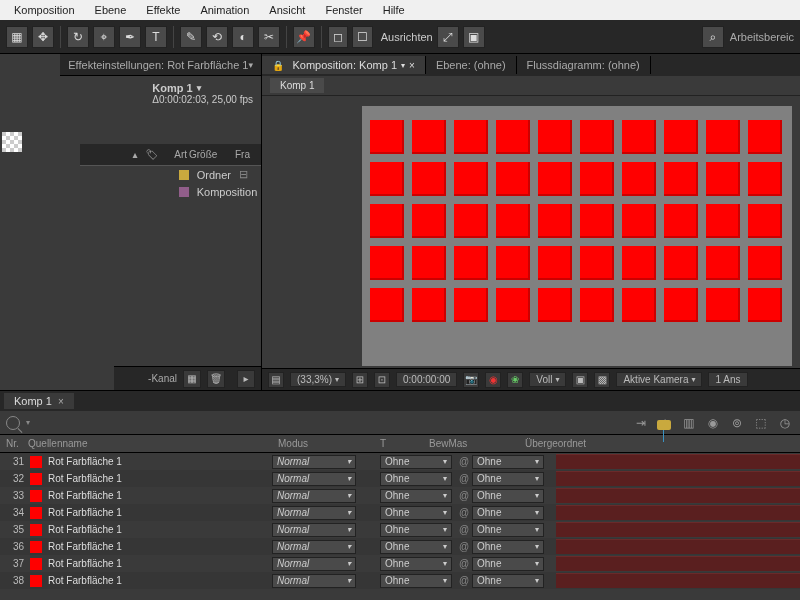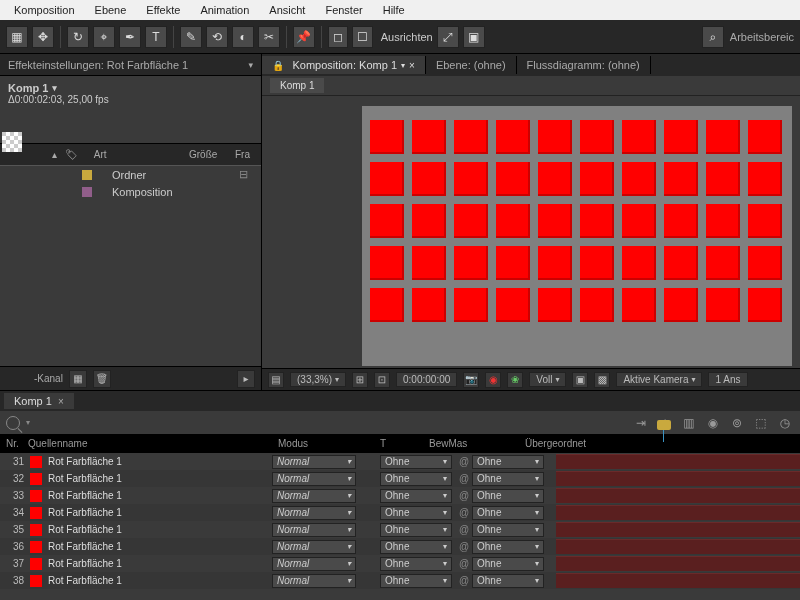--- a/index.html
+++ b/index.html
@@ -7,38 +7,38 @@
 .menubar { background:#f0f0f0; color:#222; height:20px; display:flex; align-items:center; padding:0 4px; gap:0; }
 .menubar span { padding:3px 10px; cursor:default; }
 .toolbar { background:#272727; height:34px; border-bottom:1px solid #000; display:flex; align-items:center; padding:0 6px; gap:4px; }
 .toolbar .tbtn { width:22px; height:22px; background:#4a4a4a; border:1px solid #222; display:flex; align-items:center; justify-content:center; color:#ddd; font-size:12px; }
 .toolbar .sep { width:1px; height:22px; background:#444; margin:0 2px; }
 .toolbar .ausrichten { color:#ccc; font-size:11px; margin-left:4px; }
 .toolbar .right { margin-left:auto; display:flex; align-items:center; gap:6px; }
 .toolbar .ablabel { color:#aaa; font-size:11px; }
 
 .main { display:flex; height:336px; }
-.leftcol { width:262px; background:#3a3a3a; border-right:1px solid #000; display:flex; flex-direction:column; }
+.leftcol { width:262px; background:#3a3a3a; border-right:1px solid #000; display:flex; flex-direction:column;align-items:flex-end; }
 .fxheader { height:22px; background:#272727; border-bottom:1px solid #000; padding:3px 8px; color:#aaa; display:flex; align-items:center; justify-content:space-between; }
 .fxheader .drop { font-size:9px; }
 .compinfo { padding:6px 8px 2px 8px; background:#3a3a3a; }
 .compinfo .cname { font-weight:bold; font-size:11px; display:flex; align-items:center; }
 .compinfo .cname::after { content:"▾"; font-size:9px; margin-left:4px; }
 .compinfo .cdim { font-size:10px; color:#ccc; margin-top:2px; }
 .compinfo .cfps { font-size:10px; color:#ccc; }
 .thumbbox { width:20px; height:20px; position:absolute; left:2px; top:132px; background:repeating-conic-gradient(#fff 0 25%,#ccc 0 50%) 0 0/8px 8px; }
 .projsplit { height:1px; background:#000; margin-top:36px; }
 .projheader { height:22px; background:#272727; display:flex; align-items:center; padding:0 6px; gap:2px; color:#aaa; font-size:10px; border-bottom:1px solid #555; }
 .projheader .col-chev { margin-left:46px; }
 .projheader .col-tag { margin-left:6px; }
 .projheader .col-art { margin-left:14px; flex:1; }
 .projheader .col-size { width:44px; }
 .projheader .col-fr { width:20px; }
 .projlist { flex:1; background:#3a3a3a; }
-.projrow { height:17px; display:flex; align-items:center; padding-left:82px; gap:20px; }
+.projrow { height:17px; display:flex; align-items:center; padding-left:82px; gap:8px; }
 .projrow .swatch { width:10px; height:10px; }
 .projrow .folder { background:#c9a93e; }
 .projrow .compico { background:#915e8a; }
 .projrow .pname { color:#ccc; }
 .projrow .splice { width:14px; height:14px; margin-left:auto; margin-right:8px; color:#888; }
 .projfoot { height:24px; background:#272727; border-top:1px solid #000; display:flex; align-items:center; gap:6px; padding:0 6px; }
 .projfoot .kanal { font-size:10px; color:#aaa;margin-left:28px; }
 .projfoot .pbtn { width:18px; height:18px; background:#3a3a3a; border:1px solid #222; display:flex; align-items:center; justify-content:center; font-size:10px; color:#bbb; }
 .projfoot .fill { flex:1; }
 .rightcol { flex:1; display:flex; flex-direction:column; }
@@ -60,21 +60,21 @@
 
 .timeline { height:210px; border-top:1px solid #000; display:flex; flex-direction:column; }
 .tltabs { height:20px; background:#272727; display:flex; align-items:center; padding-left:4px; }
 .tltabs .tt { background:#3a3a3a; padding:2px 10px; font-size:11px; color:#ddd; display:flex; align-items:center; gap:6px; }
 .tltabs .tt .x { font-size:10px; color:#aaa; }
 .tlctrl { height:24px; background:#3a3a3a; border-bottom:1px solid #000; display:flex; align-items:center; padding:0 6px; gap:6px; }
 .tlctrl .srch { width:14px; height:14px; border:1px solid #888; border-radius:50%; position:relative; }
 .tlctrl .srch::after { content:""; position:absolute; width:6px; height:1px; background:#888; bottom:-2px; right:-4px; transform:rotate(45deg); }
 .tlctrl .fill { flex:1; }
 .tlctrl .cbtn { width:18px; height:18px; display:flex; align-items:center; justify-content:center; color:#999; font-size:12px; }
-.tlheader { height:18px; background:#000000; display:flex; align-items:center; font-size:10px; color:#999; border-bottom:1px solid #000; }
+.tlheader { height:18px; background:#404040; display:flex; align-items:center; font-size:10px; color:#999; border-bottom:1px solid #000; }
 .tlheader .h-nr { width:28px; padding-left:6px; }
 .tlheader .h-name { width:250px; }
 .tlheader .h-mode { width:102px; }
 .tlheader .h-t { width:20px; }
 .tlheader .h-bew { width:96px;margin-left:29px; }
 .tlheader .h-parent { width:110px; }
 .tlrows { flex:1; overflow:hidden; background:#3a3a3a; }
 .tlrow { height:17px; display:flex; align-items:center; font-size:10px; }
 .tlrow:nth-child(even){ background:#363636; }
 .tlrow .c-nr { width:28px; color:#bbb; text-align:right; padding-right:4px; }

